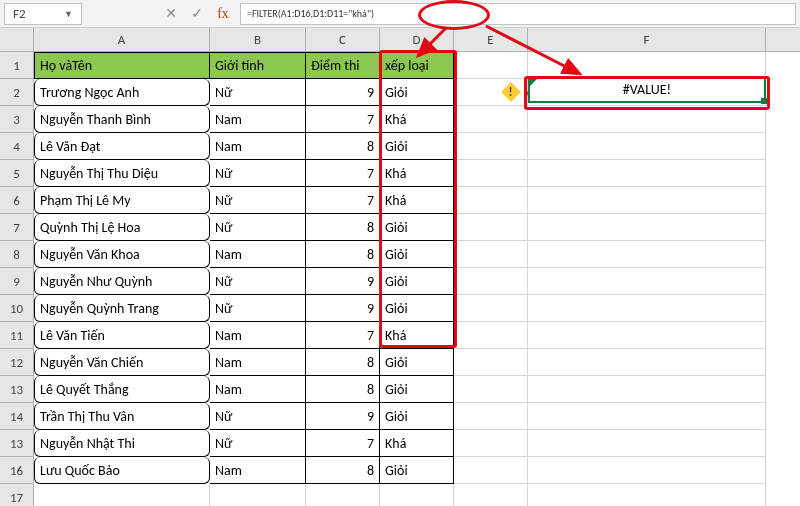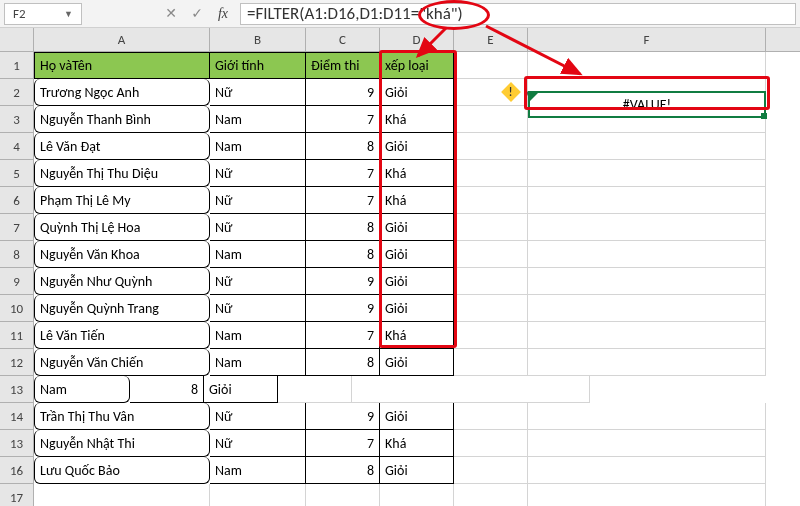--- a/index.html
+++ b/index.html
@@ -41,30 +41,30 @@
   .fb-gap { width: 74px; }
   .fb-btn {
     width: 26px;
     height: 22px;
     display: inline-flex;
     align-items: center;
     justify-content: center;
     color: #888;
     font-size: 14px;
   }
-  .fb-btn.fx { font-style: italic; font-family: 'Times New Roman', serif; color: #404040; }
+  .fb-btn.fx { font-family: 'Times New Roman', serif; color: #c2410c; }
   .formula-input {
     flex: 1;
     height: 22px;
     background: #fff;
     border: 1px solid #c0c0c0;
     display: flex;
     align-items: center;
     padding: 0 6px;
-    font-size: 17px;
+    font-size: 10px;
     color: #333;
     position: relative;
     margin-left: 4px;
   }
   .col-headers {
     display: flex;
     height: 24px;
     background: #e6e6e6;
     border-bottom: 1px solid #b0b0b0;
   }
@@ -113,21 +113,21 @@
   .num { justify-content: flex-end; }
   .wA { width: 176px; }
   .wB { width: 96px; }
   .wC { width: 74px; }
   .wD { width: 74px; }
   .wE { width: 74px; }
   .wF { width: 238px; }
   .sel-cell {
     position: absolute;
     left: 494px;
-    top: 39px;
+    top: 24px;
     width: 238px;
     height: 27px;
     border: 2px solid #107c41;
     background: #fff;
     display: flex;
     align-items: center;
     justify-content: center;
     font-size: 14px;
   }
   .sel-cell .tri {
@@ -340,20 +340,21 @@
       </div>
       <div class="row">
         <div class="cell wA tbl">Nguyễn Văn Chiến</div>
         <div class="cell wB tbl">Nam</div>
         <div class="cell wC tbl num">8</div>
         <div class="cell wD tbl">Giỏi</div>
         <div class="cell wE"></div>
         <div class="cell wF"></div>
       </div>
       <div class="row">
+        <div class="cell wA tbl">Lê Quyết Thắng</div>
         <div class="cell wB tbl">Nam</div>
         <div class="cell wC tbl num">8</div>
         <div class="cell wD tbl">Giỏi</div>
         <div class="cell wE"></div>
         <div class="cell wF"></div>
       </div>
       <div class="row">
         <div class="cell wA tbl">Trần Thị Thu Vân</div>
         <div class="cell wB tbl">Nữ</div>
         <div class="cell wC tbl num">9</div>

